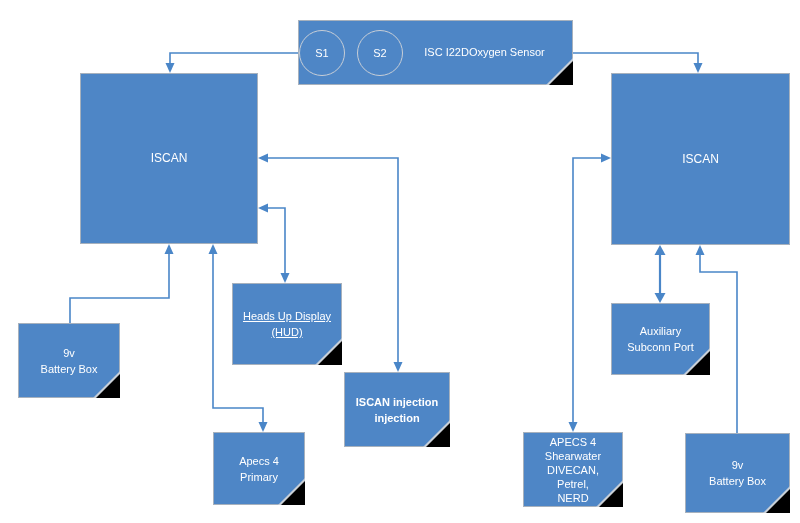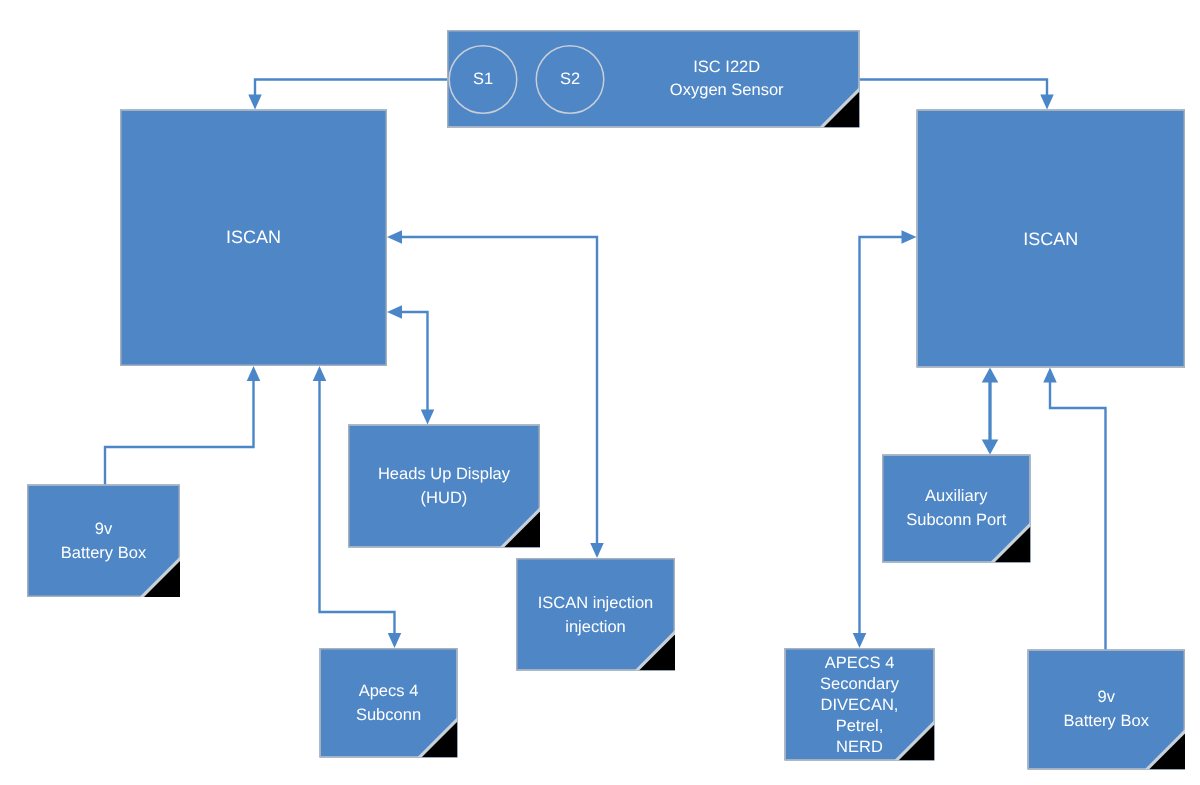--- a/index.html
+++ b/index.html
@@ -35,21 +35,21 @@
   }
 
   
   .sensor-body{display:flex;flex-direction:row;align-items:center;width:100%;}
   .sensor-circles{display:flex;flex-direction:row;gap:12px;}
   .circle{
     width:46px;height:46px;border-radius:50%;border:1.5px solid #c7ced7;
     box-sizing:border-box;display:flex;align-items:center;justify-content:center;
     font-size:11px;color:#ffffff;
   }
-  .sensor-text{flex:1;display:flex;flex-direction:column;align-items:center;justify-content:center;
+  .sensor-text{flex:1;display:flex;flex-direction:row;align-items:center;justify-content:center;
     font-size:11px;line-height:15px;padding-right:6px;}
 </style>
 </head>
 <body>
 
 <div class="canvas">
 
   <svg class="wires" viewBox="0 0 800 523" xmlns="http://www.w3.org/2000/svg">
     <g class="connector">
       <path d="M298,53 L170,53 L170,64"></path>
@@ -127,60 +127,60 @@
 
   <div class="node" style="left:18px;top:323px;width:102px;height:75px;">
     <div class="node-label lbl-sm">
       <span>9v</span>
       <span>Battery Box</span>
     </div>
     <div class="fold-edge"></div>
     <div class="fold"></div>
   </div>
 
-  <div class="node" style="left:232px;top:283px;width:128px;height:82px;">
+  <div class="node" style="left:232px;top:283px;width:110px;height:82px;text-decoration:underline;">
     <div class="node-label lbl-sm">
       <span>Heads Up Display</span>
       <span>(HUD)</span>
     </div>
     <div class="fold-edge"></div>
     <div class="fold"></div>
   </div>
 
-  <div class="node" style="left:344px;top:372px;width:106px;height:75px;">
+  <div class="node" style="left:344px;top:372px;width:106px;height:75px;font-weight:bold;">
     <div class="node-label lbl-sm">
       <span>ISCAN injection</span>
       <span>injection</span>
     </div>
     <div class="fold-edge"></div>
     <div class="fold"></div>
   </div>
 
   <div class="node" style="left:213px;top:432px;width:92px;height:73px;">
     <div class="node-label lbl-sm">
       <span>Apecs 4</span>
-      <span>Subconn</span>
+      <span>Primary</span>
     </div>
     <div class="fold-edge"></div>
     <div class="fold"></div>
   </div>
 
-  <div class="node" style="left:588px;top:303px;width:99px;height:72px;">
+  <div class="node" style="left:611px;top:303px;width:99px;height:72px;">
     <div class="node-label lbl-sm">
       <span>Auxiliary</span>
       <span>Subconn Port</span>
     </div>
     <div class="fold-edge"></div>
     <div class="fold"></div>
   </div>
 
   <div class="node" style="left:523px;top:432px;width:100px;height:75px;">
     <div class="node-label lbl-xs">
       <span>APECS 4</span>
-      <span>Secondary</span>
+      <span>Shearwater</span>
       <span>DIVECAN,</span>
       <span>Petrel,</span>
       <span>NERD</span>
     </div>
     <div class="fold-edge"></div>
     <div class="fold"></div>
   </div>
 
   <div class="node" style="left:685px;top:433px;width:105px;height:80px;">
     <div class="node-label lbl-sm">

